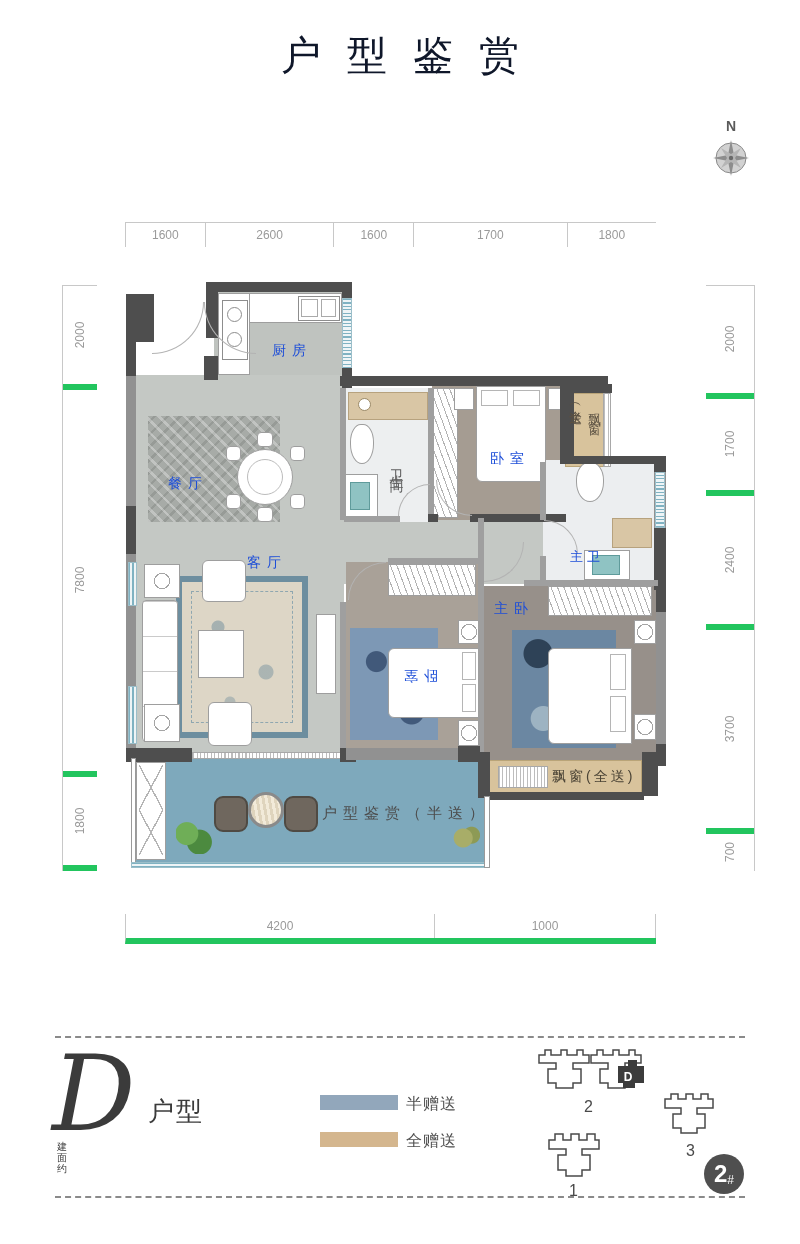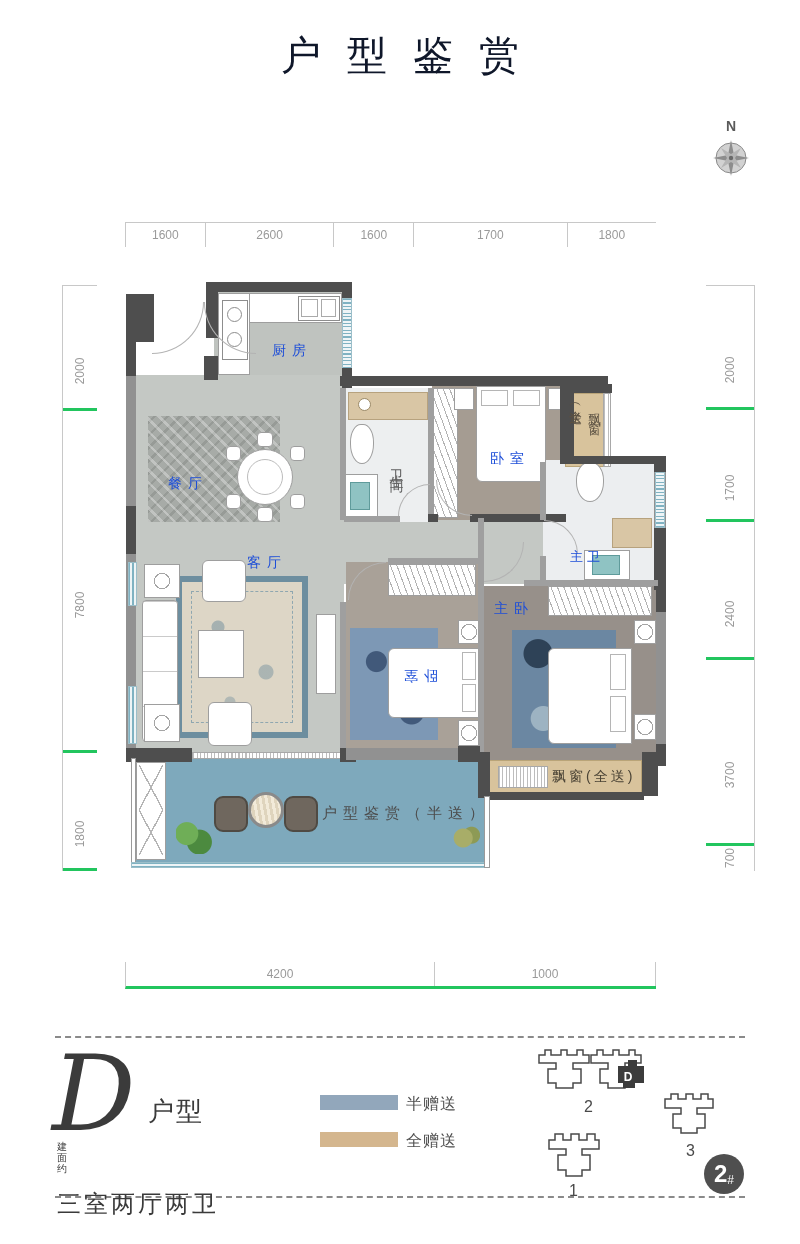--- a/index.html
+++ b/index.html
@@ -11,21 +11,21 @@
          letter-spacing:26px;text-indent:26px;font-weight:400;}
   .subtitle{left:0;top:92px;width:800px;text-align:center;font-size:12px;color:#8f8f8f;
             letter-spacing:3.5px;text-indent:3.5px;}
   
   .dimrow{display:flex;color:#9a9a9a;font-size:12px;}
   .dimrow.h{flex-direction:row;}
   .dimrow.v{flex-direction:column;}
   .dc{display:flex;align-items:center;justify-content:center;}
   .dc span{white-space:nowrap;}
   .rot span{transform:rotate(-90deg);}
-  .bt{border-top:1px solid #c8c8c8;} .bb{border-bottom:3px solid #22c55e;margin-top:48px;}
+  .bt{border-top:1px solid #c8c8c8;} .bb{border-bottom:6px solid #22c55e;}
   .bl{border-left:1px solid #c8c8c8;} .br{border-right:1px solid #c8c8c8;}
   
   .floor{position:absolute;}
   .wall{position:absolute;background:#4e4e4e;}
   .wallm{position:absolute;background:#919191;}
   .wallt{position:absolute;background:#9f9f9f;}
   .winv{position:absolute;background:repeating-linear-gradient(90deg,#7fb2c2 0 1.2px,#eef4f6 1.2px 3.4px);border:1px solid #9bbec9;box-sizing:border-box;}
   .winh{position:absolute;background:repeating-linear-gradient(0deg,#7fb2c2 0 1.2px,#eef4f6 1.2px 3.4px);border:1px solid #9bbec9;box-sizing:border-box;}
   .winw{position:absolute;background:repeating-linear-gradient(90deg,#bdbdbd 0 1px,#fff 1px 3.5px);border:1px solid #a8a8a8;box-sizing:border-box;}
   .furn{position:absolute;background:#fff;border:1px solid #9e9e9e;box-sizing:border-box;}
@@ -290,21 +290,20 @@
   <div class="vlabel" style="left:566px;top:398px;font-size:13px;letter-spacing:2px;color:#5b5142;">（全送）</div>
   <div class="vlabel" style="left:585px;top:403px;font-size:13px;letter-spacing:8px;color:#5b5142;">飘窗</div>
   <div class="rlabel" style="left:552px;top:768px;font-size:14px;letter-spacing:3px;color:#4a4335;">飘窗(全送)</div>
 
   <div class="dash" style="top:1036px;"></div>
   <div class="dash" style="top:1196px;"></div>
 
   <div class="dletter" style="left:52px;top:1042px;">D</div>
   <div class="unitsuffix" style="left:148px;top:1094px;">户型</div>
   <div class="areaprefix" style="left:57px;top:1141px;">建面约</div>
-  <div class="layoutdesc" style="left:57px;top:1188px;">三室两厅两卫</div>
 
   <div class="sw sw1" style="left:320px;top:1095px;"></div>
   <div class="legendlabel" style="left:406px;top:1094px;">半赠送</div>
   <div class="sw sw2" style="left:320px;top:1132px;"></div>
   <div class="legendlabel" style="left:406px;top:1131px;">全赠送</div>
 
   <svg class="abs" style="left:536px;top:1048px;" width="110" height="48" viewBox="0 0 110 48">
     <path d="M3,15 V7 H9 V2 H15 V7 H25 V2 H31 V7 H41 V2 H47 V7 H53 V15 H37 V21 H45 V35 H37 V40 H20 V35 H12 V21 H20 V15 Z" fill="#fff" stroke="#4a4a4a" stroke-width="1.5"></path>
     <path d="M55,15 V7 H61 V2 H67 V7 H77 V2 H83 V7 H93 V2 H99 V7 H105 V15 H89 V21 H97 V35 H89 V40 H72 V35 H64 V21 H72 V15 Z" fill="#fff" stroke="#4a4a4a" stroke-width="1.5"></path>
     <path d="M82,18 h10 v-6 h9 v6 h7 v17 h-9 v5 h-12 v-5 h-5 z" fill="#3c3c3c" stroke="none"></path>

